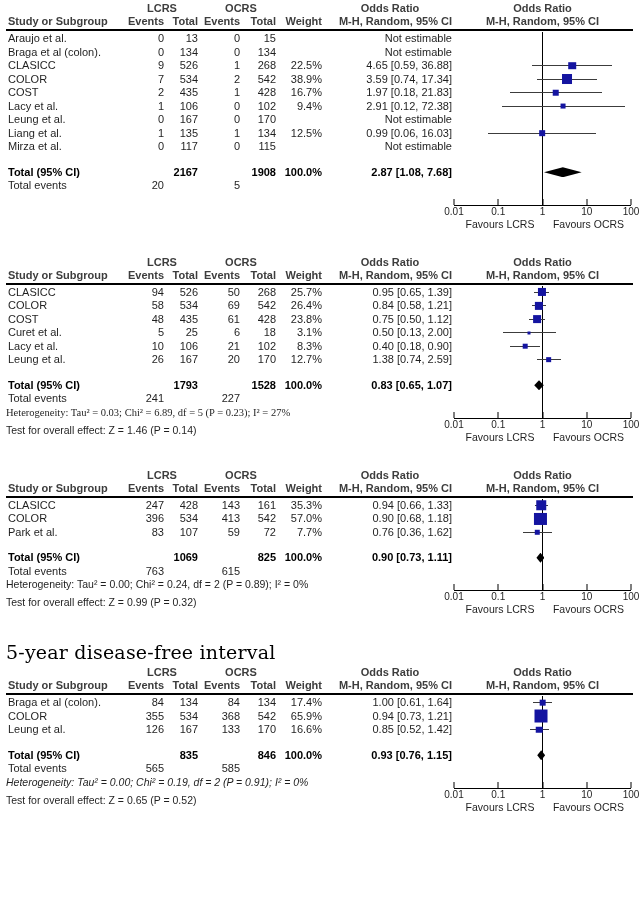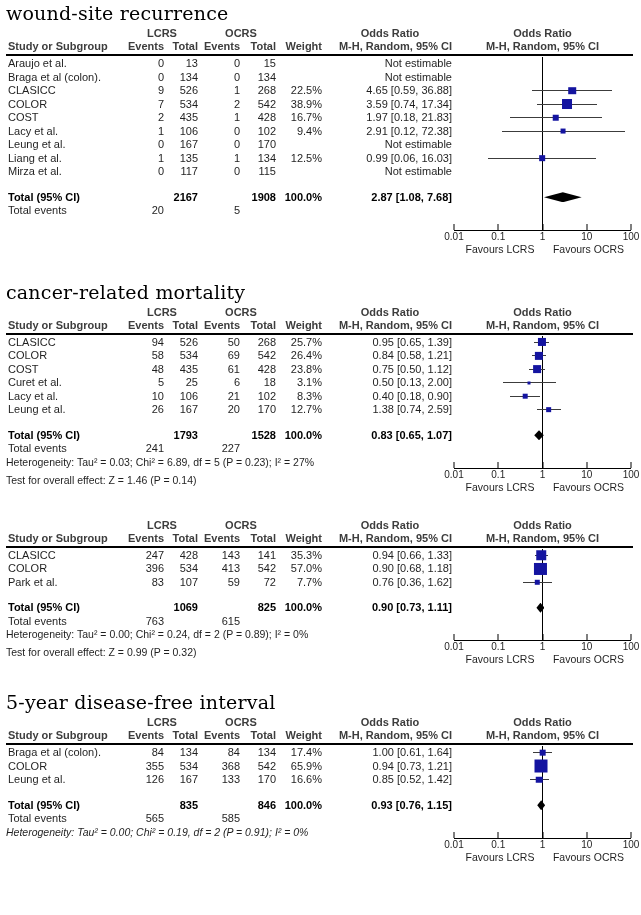--- a/index.html
+++ b/index.html
@@ -33,21 +33,20 @@
   .axlabels{position:relative;height:11px;font-size:10px;color:#1f1f1f;}
   .ticklab{position:absolute;top:0;transform:translateX(-50%);}
   .axfav{position:relative;height:12px;font-size:10.5px;}
   .fav{position:absolute;top:1px;transform:translateX(-50%);white-space:nowrap;}
 </style>
 </head>
 <body>
 
 <div id="figure">
     <section class="panel">
-      <h2 class="panel-title">wound-site recurrence</h2>
       <div class="grid hrow">
         <div class="c center" style="grid-column: 2 / 4;">LCRS</div>
         <div class="c center" style="grid-column: 4 / 6;">OCRS</div>
         <div class="c center" style="grid-column: 7;">Odds Ratio</div>
         <div class="c center" style="grid-column: 8;">Odds Ratio</div>
       </div>
       <div class="grid hrow">
         <div class="c study">Study or Subgroup</div>
         <div class="c num">Events</div>
         <div class="c num">Total</div>
@@ -206,21 +205,20 @@
             <span class="ticklab" style="left: 100%;">100</span>
           </div>
           <div class="axfav">
             <span class="fav" style="left: 26%;">Favours LCRS</span>
             <span class="fav" style="left: 76%;">Favours OCRS</span>
           </div>
         </div>
       </div>
     </section>
     <section class="panel">
-      <h2 class="panel-title">cancer-related mortality</h2>
       <div class="grid hrow">
         <div class="c center" style="grid-column: 2 / 4;">LCRS</div>
         <div class="c center" style="grid-column: 4 / 6;">OCRS</div>
         <div class="c center" style="grid-column: 7;">Odds Ratio</div>
         <div class="c center" style="grid-column: 8;">Odds Ratio</div>
       </div>
       <div class="grid hrow">
         <div class="c study">Study or Subgroup</div>
         <div class="c num">Events</div>
         <div class="c num">Total</div>
@@ -328,21 +326,21 @@
         <div class="c study">Total events</div>
         <div class="c num">241</div>
         <div class="c num"></div>
         <div class="c num">227</div>
         <div class="c num"></div>
         <div class="c num"></div>
         <div class="c ortext"></div>
         <div class="c plotcell vline"></div>
       </div>
       <div class="grid footer">
-        <div class="fnote" style="grid-area: 1 / 1 / auto / 8;">Heterogeneity: Tau² = 0.03; Chi² = 6.89, df = 5 (P = 0.23); I² = 27%</div>
+        <div class="fnote" style="grid-area: 1 / 1 / auto / 8; font-family: Liberation Serif, serif;">Heterogeneity: Tau² = 0.03; Chi² = 6.89, df = 5 (P = 0.23); I² = 27%</div>
         <div class="fnote" style="grid-area: 2 / 1 / auto / 8;">Test for overall effect: Z = 1.46 (P = 0.14)</div>
         <div class="axis" style="grid-area: 1 / 8 / 3;">
           <div class="axstub vline"></div>
           <div class="axline vline">
             <div class="tick" style="left: 0%;"></div>
             <div class="tick" style="left: 25%;"></div>
             <div class="tick" style="left: 50%;"></div>
             <div class="tick" style="left: 75%;"></div>
             <div class="tick" style="left: 100%;"></div>
           </div>
@@ -376,21 +374,21 @@
         <div class="c num">Weight</div>
         <div class="c ortext">M-H, Random, 95% CI</div>
         <div class="c center">M-H, Random, 95% CI</div>
       </div>
       <div class="rule"></div>
       <div class="grid drow">
         <div class="c study">CLASICC</div>
         <div class="c num">247</div>
         <div class="c num">428</div>
         <div class="c num">143</div>
-        <div class="c num">141</div>
+        <div class="c num">161</div>
         <div class="c num">35.3%</div>
         <div class="c ortext">0.94 [0.66, 1.33]</div>
         <div class="c plotcell vline">
           <div class="cih" style="left: 45.4886%; width: 7.60769%; background: rgb(60, 60, 60);"></div>
           <div class="sq" style="left: 49.3282%; width: 9.50733px; height: 9.50733px; background: rgb(20, 20, 160);"></div>
         </div>
       </div>
       <div class="grid drow">
         <div class="c study">COLOR</div>
         <div class="c num">396</div>
@@ -546,20 +544,21 @@
         <div class="c num">565</div>
         <div class="c num"></div>
         <div class="c num">585</div>
         <div class="c num"></div>
         <div class="c num"></div>
         <div class="c ortext"></div>
         <div class="c plotcell vline"></div>
       </div>
       <div class="grid footer">
         <div class="fnote" style="grid-area: 1 / 1 / auto / 8; font-style: italic;">Heterogeneity: Tau² = 0.00; Chi² = 0.19, df = 2 (P = 0.91); I² = 0%</div>
+        <div class="fnote" style="grid-area: 2 / 1 / auto / 8;">Test for overall effect: Z = 0.65 (P = 0.52)</div>
         <div class="axis" style="grid-area: 1 / 8 / 3;">
           <div class="axstub vline"></div>
           <div class="axline vline">
             <div class="tick" style="left: 0%;"></div>
             <div class="tick" style="left: 25%;"></div>
             <div class="tick" style="left: 50%;"></div>
             <div class="tick" style="left: 75%;"></div>
             <div class="tick" style="left: 100%;"></div>
           </div>
           <div class="axlabels">

